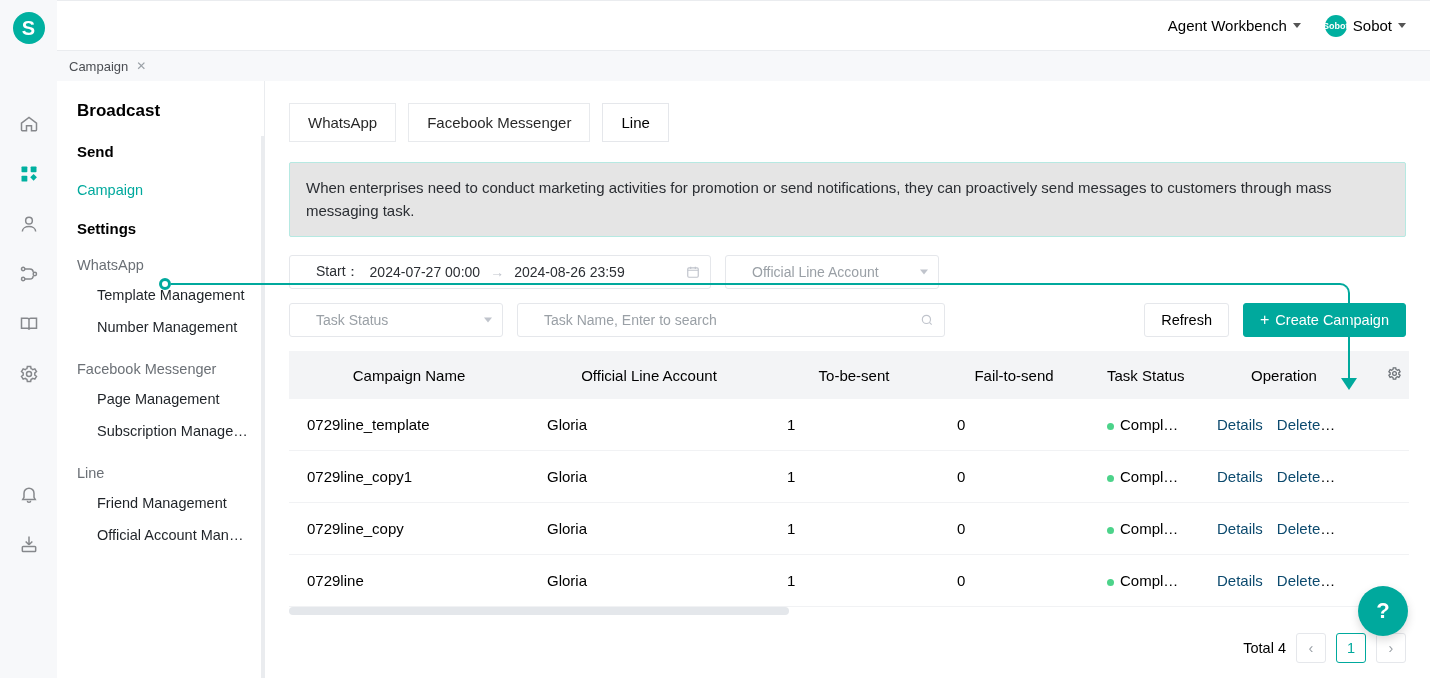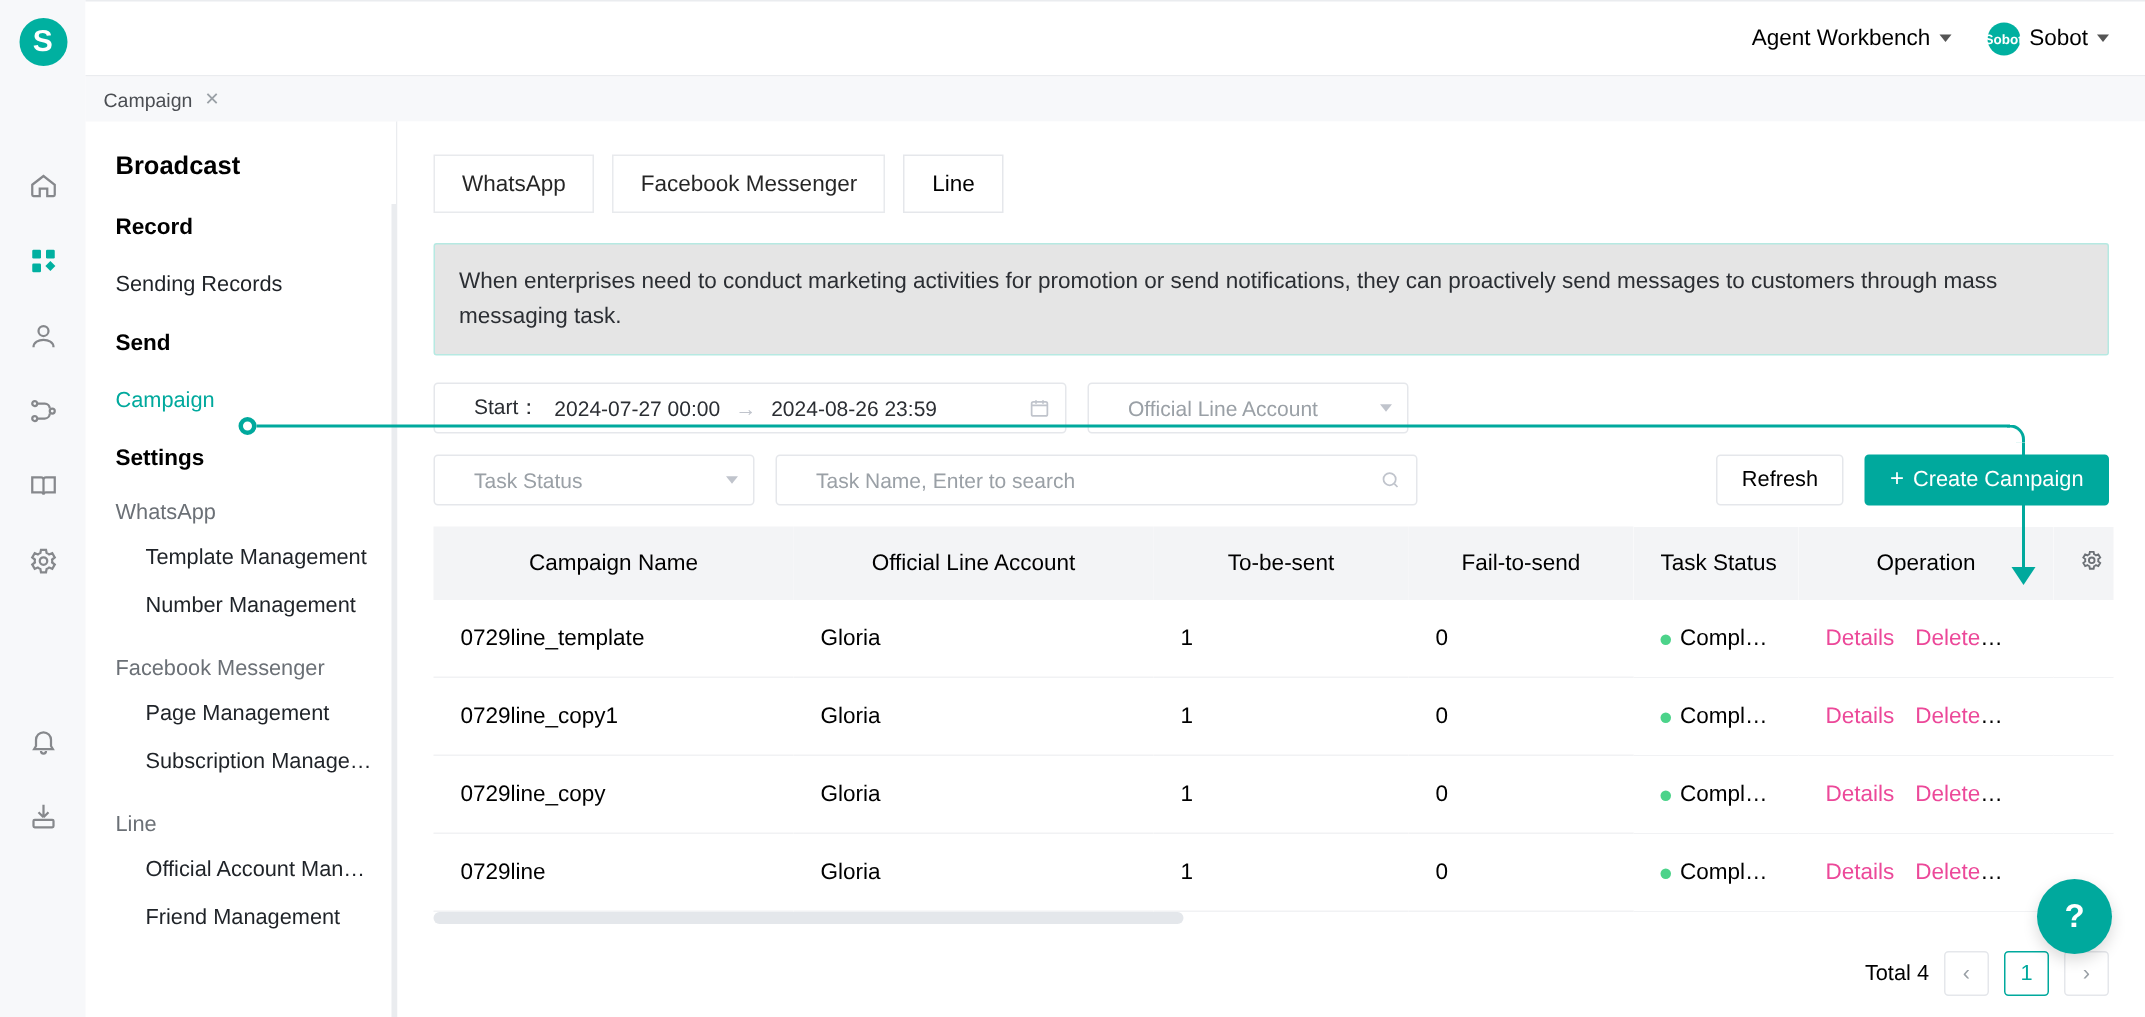--- a/index.html
+++ b/index.html
@@ -95,21 +95,21 @@
   .btn { height:34px; padding:0 16px; border:1px solid #e5e7eb; background:#fff; border-radius:3px; font-size:14.5px; cursor:pointer; display:flex;align-items:center; }
   .btn.primary { background:#00a99d; color:#fff; border-color:#00a99d; gap:6px; }
   .btn.primary .plus { font-size:16px; line-height:1; }
 
   
   .tbl-wrap { border-top:0; position:relative; }
   .tbl { width: 100%; border-collapse: collapse; font-size:15px; table-layout: fixed; }
   .tbl th { text-align:center; font-weight:500; background:#f3f4f6; padding:15px 18px; white-space:nowrap; }
   .tbl td { padding:17px 18px; border-bottom:1px solid #f1f2f4; white-space:nowrap; overflow:hidden; text-overflow:ellipsis; }
   .tbl td.num { }
-  .op-link { color:#ec4899; margin-right:14px; cursor:pointer; }
+  .op-link { color:#0c4a6e; margin-right:14px; cursor:pointer; }
   .op-link:last-child { margin-right:0; }
   .status-dot { width:7px; height:7px; border-radius:50%; background:#4cd38a; display:inline-block; margin-right:6px; vertical-align:middle; }
   .gear-cell { width:40px; text-align:center; }
   .tbl .sticky-col { position: sticky; right: 0; background: #fff; }
   .tbl th.sticky-col { background:#f3f4f6; }
 
   .hscroll-track { height: 12px; display:flex; align-items:center; margin-top: -2px;}
   .hscroll-thumb { height: 8px; width: 500px; background:#e4e7eb; border-radius:4px; margin-left:0; }
 
   .pager { display:flex; align-items:center; justify-content:flex-end; gap:10px; margin-top:16px; font-size:14.5px; }
@@ -205,44 +205,40 @@
 <div class="tab-strip">
   <span>Campaign</span>
   <span class="close-x">✕</span>
 </div>
 
 <div class="workspace">
 
   <div class="side2">
     <h1>Broadcast</h1>
 
-    <div class="nav-block">
-      <div class="nav-group">Record</div>
-      <div class="nav-item">Sending Records</div>
-    </div>
 
     <div class="nav-block">
       <div class="nav-group">Send</div>
       <div class="nav-item active">Campaign</div>
     </div>
 
     <div class="nav-block">
       <div class="nav-group">Settings</div>
 
       <div class="nav-sub-group">WhatsApp</div>
       <div class="nav-sub-item">Template Management</div>
       <div class="nav-sub-item">Number Management</div>
 
       <div class="nav-sub-group">Facebook Messenger</div>
       <div class="nav-sub-item">Page Management</div>
       <div class="nav-sub-item">Subscription Manage…</div>
 
       <div class="nav-sub-group">Line</div>
+      <div class="nav-sub-item">Friend Management</div>
       <div class="nav-sub-item">Official Account Man…</div>
-      <div class="nav-sub-item">Friend Management</div>
     </div>
   </div>
 
   <div class="main">
 
     <div class="channel-tabs">
       <div class="ctab">WhatsApp</div>
       <div class="ctab">Facebook Messenger</div>
       <div class="ctab active">Line</div>
     </div>

